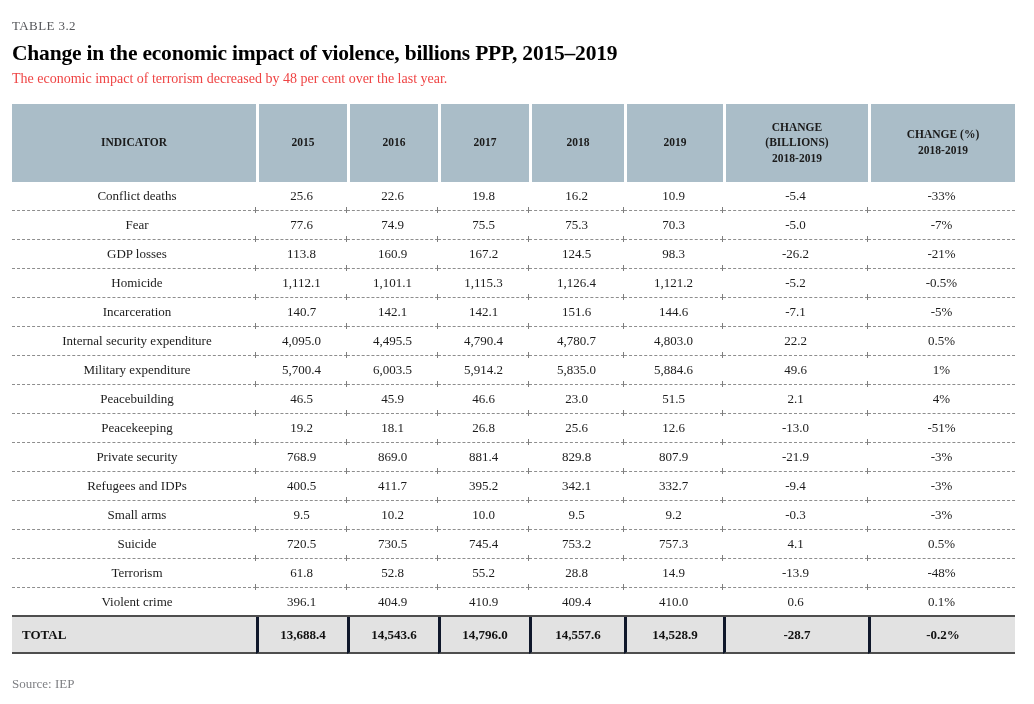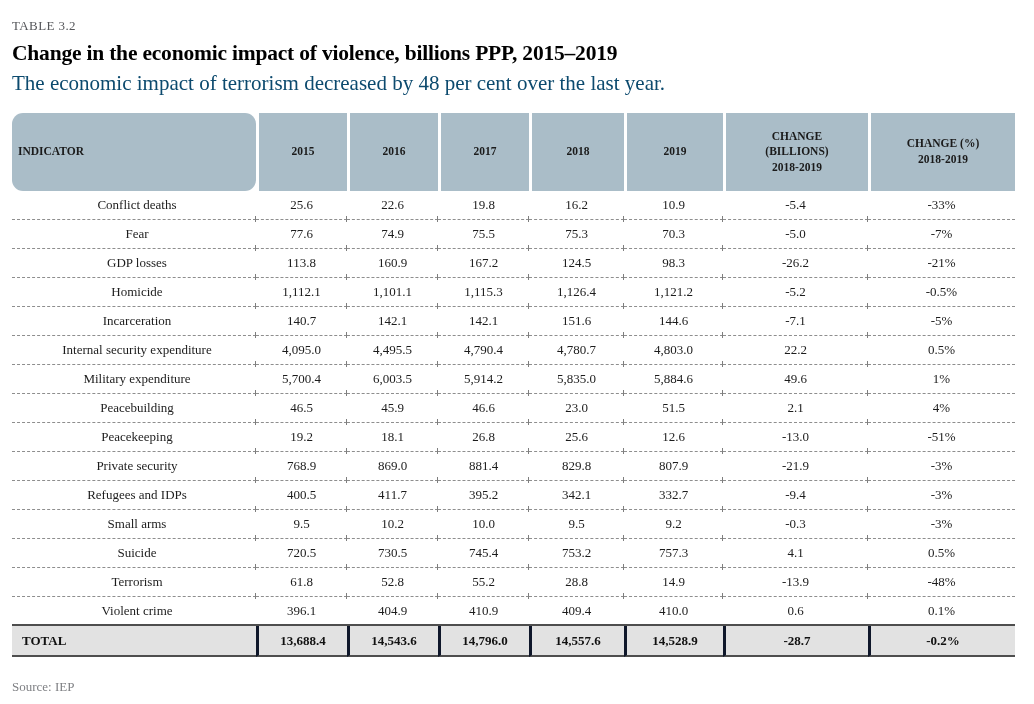--- a/index.html
+++ b/index.html
@@ -18,22 +18,22 @@
     margin: 2px 0 0 0;
   }
   .title {
     font-size: 21.5px;
     font-weight: 800;
     color: #000000;
     letter-spacing: -0.2px;
     margin: 7px 0 5px 0;
   }
   .subtitle {
-    font-size: 21px;
-    color: #0c4a6e;
+    font-size: 14px;
+    color: #ef4444;
     margin: 0 0 17px 0;
   }
 
   table.data {
     width: 1003px;
     table-layout: fixed;
     border-collapse: separate;
     border-spacing: 0;
   }
   thead th {
@@ -43,22 +43,21 @@
     font-weight: bold;
     color: #1b1b1b;
     text-align: center;
     vertical-align: middle;
     line-height: 1.35;
     white-space: pre-line;
     padding: 0 6px;
     box-sizing: border-box;
   }
   thead th:first-child {
-    text-align: left;
-    border-radius: 11px;
+    text-align: center;
   }
   thead th + th { border-left: 3px solid #ffffff; }
 
   tbody td {
     height: 29px;
     font-size: 13px;
     color: #1c1c1c;
     text-align: center;
     vertical-align: middle;
     border-bottom: 1px dashed #8e8e8e;
@@ -78,21 +77,21 @@
     bottom: -3px;
     width: 1px;
     height: 6px;
     background: #7e7e7e;
   }
   tbody tr:last-child td { border-bottom: 2px solid #4e4e4e; }
   tbody tr:last-child td + td::after { display: none; }
 
   tr.total td {
     background: #e2e2e2;
-    height: 31px;
+    height: 37px;
     font-size: 13px;
     font-weight: bold;
     color: #111111;
     text-align: center;
     vertical-align: middle;
     padding: 0 4px;
     box-sizing: border-box;
   }
   tr.total td:first-child {
     text-align: left;

